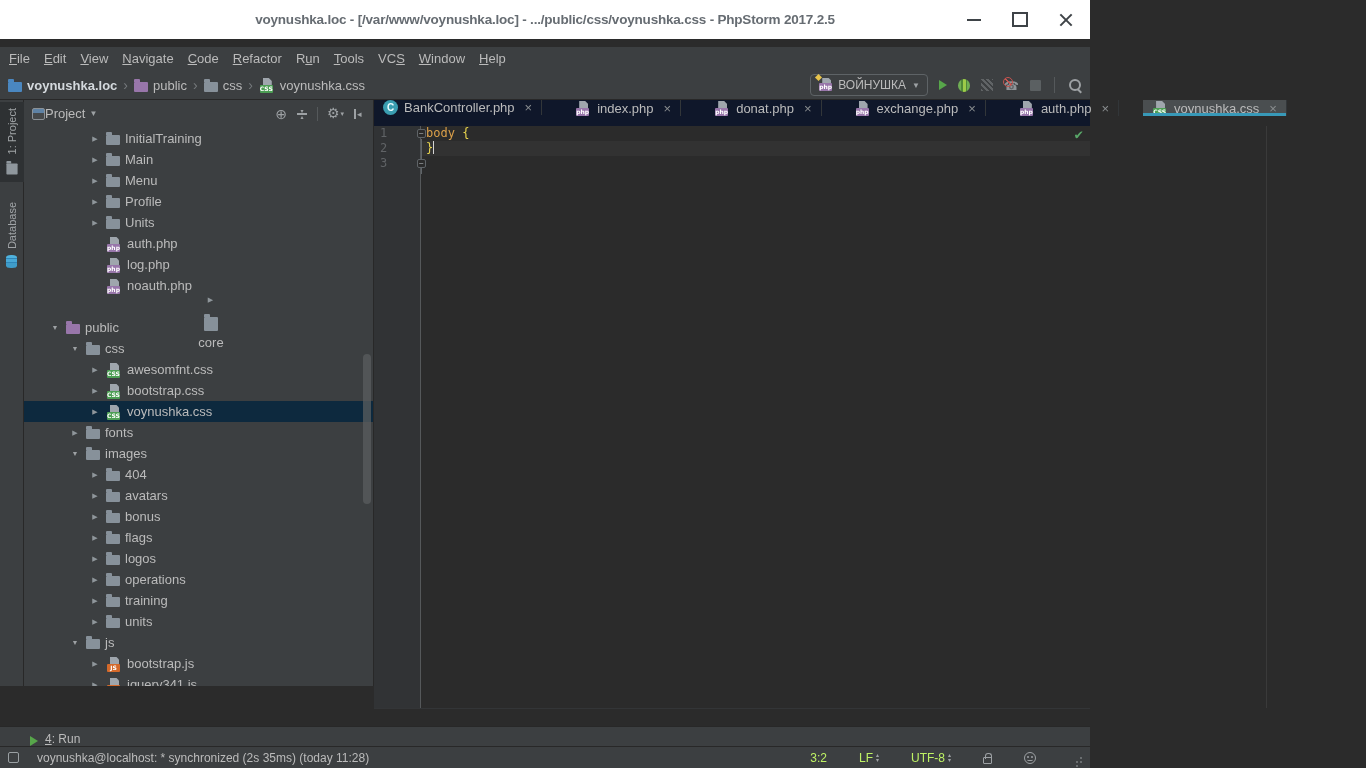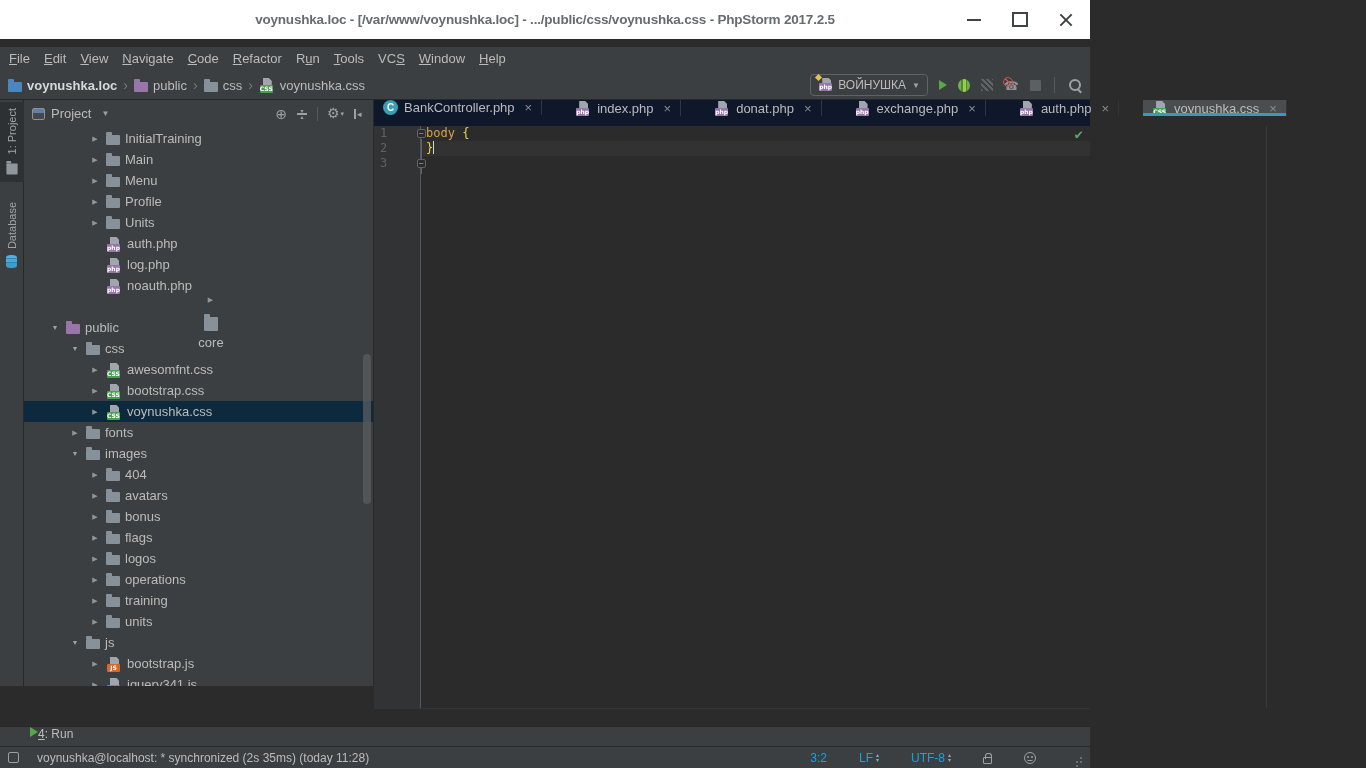--- a/index.html
+++ b/index.html
@@ -93,21 +93,21 @@
   
   .main { flex:1; display:flex; border-top:1px solid #282828; min-height:0; }
   .twbar { width:24px; background:#3c3f41; border-right:1px solid #282828; display:flex; flex-direction:column; align-items:center; padding-top:2px; flex:0 0 24px; }
   .twtab { display:flex; flex-direction:column; align-items:center; gap:5px; padding:6px 0; width:24px; }
   .twtab.active { background:#2e3133; }
   .twtab .vlabel { writing-mode:vertical-rl; transform:rotate(180deg); font-size:11px; color:#a0a4a7; }
   .twtab.db { margin-top:14px; }
 
   
   .project-panel { width:350px; background:#3c3f41; border-right:1px solid #282828; display:flex; flex-direction:column; flex:0 0 350px; position:relative; }
-  .pp-header { height:27px; display:flex; align-items:center; padding:0 8px; gap:6px; flex:0 0 27px;text-align:center; }
+  .pp-header { height:27px; display:flex; align-items:center; padding:0 8px; flex:0 0 27px;text-align:center; }
   .pp-title { color:#bbbbbb; font-size:13px; }
   .pp-title-arrow { color:#9da1a4; font-size:8px; margin-left:4px; }
   .pp-sp { flex:1; }
   .pp-actions { display:flex; align-items:center; gap:9px; }
   .pp-divider { width:1px; height:14px; background:#55595b; }
   .tree { flex:1; overflow:hidden; position:relative; padding-top:1px; }
   .tree-row { height:21px; display:flex; align-items:center; gap:4px; color:#bbbbbb; font-size:13px; white-space:nowrap; }
   .tree-row.selected { background:#0d293e; }
   .tw-arrow { width:14px; text-align:center; font-size:7px; color:#8f969b; flex:0 0 14px; }
   .tw-arrow.down { font-size:7px; color:#9da1a4; }
@@ -131,28 +131,28 @@
   .code-line { height:15px; white-space:pre; padding-left:5px; position:relative; }
   .code-line.caret-line { background:#323232; }
   .tok-tag { color:#dca049; } .tok-brace { color:#e8d44e; } .tok-prop { color:#c9a053; }
   .tok-num { color:#6897bb; } .tok-plain { color:#a9b7c6; }
   .caret { display:inline-block; width:1px; height:13px; background:#d4d4d4; vertical-align:-2px; }
   .margin-guide { position:absolute; left:845px; top:0; bottom:0; width:1px; background:#3a3a3a; }
   .insp-check { position:absolute; right:7px; top:1px; }
   .editor-bottom-strip { flex:1; border-top:1px solid #333537; background:#2b2b2b; }
 
   
-  .runbar { height:20px; background:#3c3f41; border-top:1px solid #282828; display:flex; align-items:flex-start; padding-left:30px; flex:0 0 20px;margin-top:40px; }
+  .runbar { height:20px; background:#3c3f41; border-top:1px solid #282828; display:flex; align-items:flex-end; gap:7px; padding-left:30px; flex:0 0 20px;margin-top:40px; }
   .runbar-label { color:#bbbbbb; font-size:12px; }
   .runbar-label .u { text-decoration:underline; }
 
   
   .statusbar { height:22px; background:#3c3f41; border-top:1px solid #282828; display:flex; align-items:center; padding:0 8px; gap:10px; flex:0 0 22px; }
   .sb-msg { color:#bbbbbb; font-size:12px; flex:1; margin-left:8px; }
-  .sb-right { display:flex; align-items:center; gap:32px; color:#0ea5e9; font-size:12px; }
+  .sb-right { display:flex; align-items:center; gap:32px; color:#bef264; font-size:12px; }
   .sb-seg { display:flex; align-items:center; }
   .sb-grip { width:10px; height:10px; margin-left:4px; position:relative; }
   .sb-grip::before { content:""; position:absolute; right:0; bottom:0; width:2px; height:2px; background:#6a6e70;
      box-shadow:-4px 4px 0 #6a6e70, 0 -4px 0 #6a6e70, -4px 0 0 #6a6e70, 0 0 0 #6a6e70, -8px 8px 0 #6a6e70; }
 </style>
 </head>
 <body>
 
 <div id="app">
 

